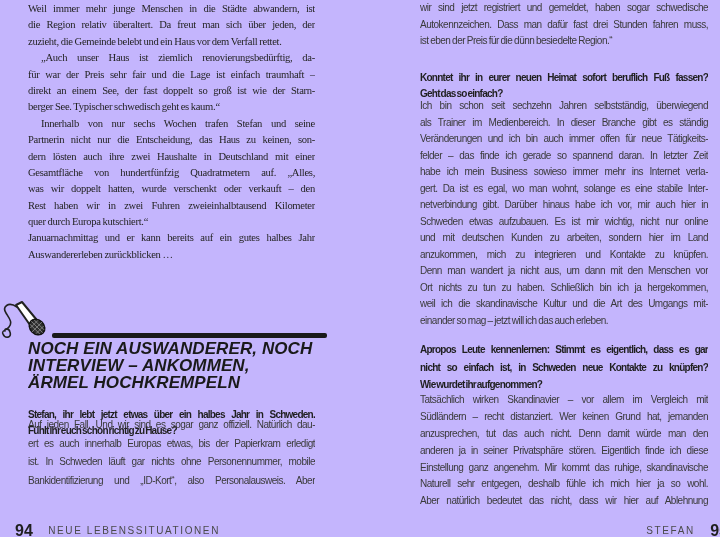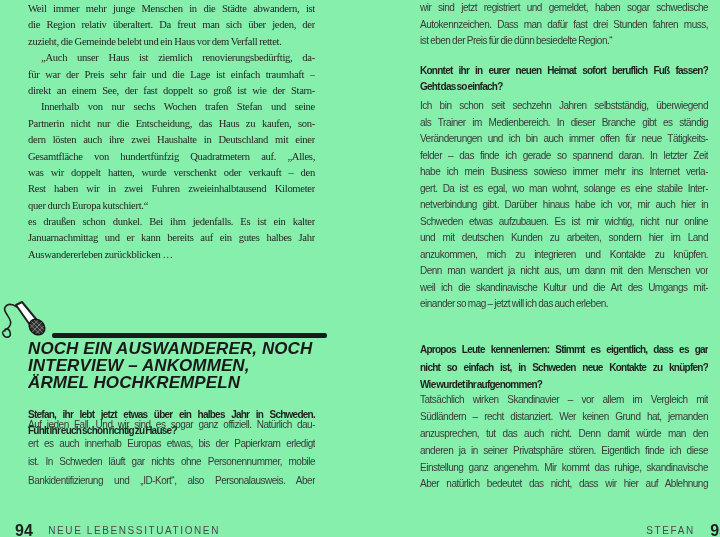--- a/index.html
+++ b/index.html
@@ -3,21 +3,21 @@
 <meta charset="utf-8">
 <style>
   html, body { margin: 0; padding: 0; }
   body {
     width: 720px; height: 537px;
     background: #ffffff;
     font-family: "Liberation Sans", sans-serif;
     overflow: hidden;
     position: relative;
   }
-  .spread { position: absolute; left: 0; top: 0; width: 720px; height: 537px; background: #86efac; }
+  .spread { position: absolute; left: 0; top: 0; width: 720px; height: 537px; background: #c4b5fd; }
 
   .col { position: absolute; top: 0; height: 537px; }
   .col-left  { left: 28px;  width: 287px; }
   .col-right { left: 420px; width: 288px; }
 
   .block { position: absolute; left: 0; width: 100%; }
 
   
   .tline {
     text-align: justify;
@@ -112,32 +112,32 @@
     <div class="block serif" style="top:1px;">
       <div>
           <div class="tline">Weil immer mehr junge Menschen in die Städte abwandern, ist</div>
           <div class="tline">die Region relativ überaltert. Da freut man sich über jeden, der</div>
           <div class="tline end">zuzieht, die Gemeinde belebt und ein Haus vor dem Verfall rettet.</div>
         </div>
       <div>
           <div class="tline ind">„Auch unser Haus ist ziemlich renovierungsbedürftig, da-</div>
           <div class="tline">für war der Preis sehr fair und die Lage ist einfach traumhaft –</div>
           <div class="tline">direkt an einem See, der fast doppelt so groß ist wie der Starn-</div>
+          <div class="tline end">berger See. Typischer schwedisch geht es kaum.“</div>
         </div>
       <div>
           <div class="tline ind">Innerhalb von nur sechs Wochen trafen Stefan und seine</div>
-          <div class="tline">Partnerin nicht nur die Entscheidung, das Haus zu kaufen, son-</div>
+          <div class="tline">Partnerin nicht nur die Entscheidung, das Haus zu keinen, son-</div>
           <div class="tline">dern lösten auch ihre zwei Haushalte in Deutschland mit einer</div>
           <div class="tline">Gesamtfläche von hundertfünfzig Quadratmetern auf. „Alles,</div>
           <div class="tline">was wir doppelt hatten, wurde verschenkt oder verkauft – den</div>
           <div class="tline">Rest haben wir in zwei Fuhren zweieinhalbtausend Kilometer</div>
           <div class="tline end">quer durch Europa kutschiert.“</div>
         </div>
       <div>
-          <div class="tline">es draußen schon dunkel. Bei ihm jedenfalls. Es ist ein kalter</div>
           <div class="tline">Januarnachmittag und er kann bereits auf ein gutes halbes Jahr</div>
           <div class="tline end">Auswandererleben zurückblicken …</div>
         </div>
     </div>
 
     <div class="block heading" style="top:340px;">
         <div class="tline">NOCH EIN AUSWANDERER, NOCH EIN</div>
         <div class="tline">INTERVIEW – ANKOMMEN, DURCHATMEN,</div>
         <div class="tline end">ÄRMEL HOCHKREMPELN</div>
       </div>
@@ -169,53 +169,55 @@
   <div class="divider"></div>
 
   <div class="col col-right">
 
     <div class="block ans" style="top:0px;">
         <div class="tline">wir sind jetzt registriert und gemeldet, haben sogar schwedische</div>
         <div class="tline">Autokennzeichen. Dass man dafür fast drei Stunden fahren muss,</div>
         <div class="tline end">ist eben der Preis für die dünn besiedelte Region.“</div>
       </div>
 
-    <div class="block q" style="top:63px;">
+    <div class="block q" style="top:70px;">
         <div class="tline">Konntet ihr in eurer neuen Heimat sofort beruflich Fuß fassen?</div>
         <div class="tline end">Geht das so einfach?</div>
       </div>
 
     <div class="block ans" style="top:98px;">
         <div class="tline">Ich bin schon seit sechzehn Jahren selbstständig, überwiegend</div>
         <div class="tline">als Trainer im Medienbereich. In dieser Branche gibt es ständig</div>
         <div class="tline">Veränderungen und ich bin auch immer offen für neue Tätigkeits-</div>
         <div class="tline">felder – das finde ich gerade so spannend daran. In letzter Zeit</div>
         <div class="tline">habe ich mein Business sowieso immer mehr ins Internet verla-</div>
         <div class="tline">gert. Da ist es egal, wo man wohnt, solange es eine stabile Inter-</div>
         <div class="tline">netverbindung gibt. Darüber hinaus habe ich vor, mir auch hier in</div>
         <div class="tline">Schweden etwas aufzubauen. Es ist mir wichtig, nicht nur online</div>
         <div class="tline">und mit deutschen Kunden zu arbeiten, sondern hier im Land</div>
         <div class="tline">anzukommen, mich zu integrieren und Kontakte zu knüpfen.</div>
         <div class="tline">Denn man wandert ja nicht aus, um dann mit den Menschen vor</div>
+        <div class="tline">Ort nichts zu tun zu haben. Schließlich bin ich ja hergekommen,</div>
         <div class="tline">weil ich die skandinavische Kultur und die Art des Umgangs mit-</div>
         <div class="tline end">einander so mag – jetzt will ich das auch erleben.</div>
       </div>
 
     <div class="block q lh175" style="top:341px;">
         <div class="tline">Apropos Leute kennenlernen: Stimmt es eigentlich, dass es gar</div>
         <div class="tline">nicht so einfach ist, in Schweden neue Kontakte zu knüpfen?</div>
         <div class="tline end">Wie wurdet ihr aufgenommen?</div>
       </div>
 
     <div class="block ans lh169" style="top:392px;">
         <div class="tline">Tatsächlich wirken Skandinavier – vor allem im Vergleich mit</div>
         <div class="tline">Südländern – recht distanziert. Wer keinen Grund hat, jemanden</div>
         <div class="tline">anzusprechen, tut das auch nicht. Denn damit würde man den</div>
         <div class="tline">anderen ja in seiner Privatsphäre stören. Eigentlich finde ich diese</div>
         <div class="tline">Einstellung ganz angenehm. Mir kommt das ruhige, skandinavische</div>
+        <div class="tline">Naturell sehr entgegen, deshalb fühle ich mich hier ja so wohl.</div>
         <div class="tline">Aber natürlich bedeutet das nicht, dass wir hier auf Ablehnung</div>
       </div>
   </div>
 
   <div class="footer footer-left">
     <span class="pgnum">94</span>
     <span class="seclabel">NEUE LEBENSSITUATIONEN</span>
   </div>
   <div class="footer footer-right">
     <span class="seclabel">STEFAN</span>

